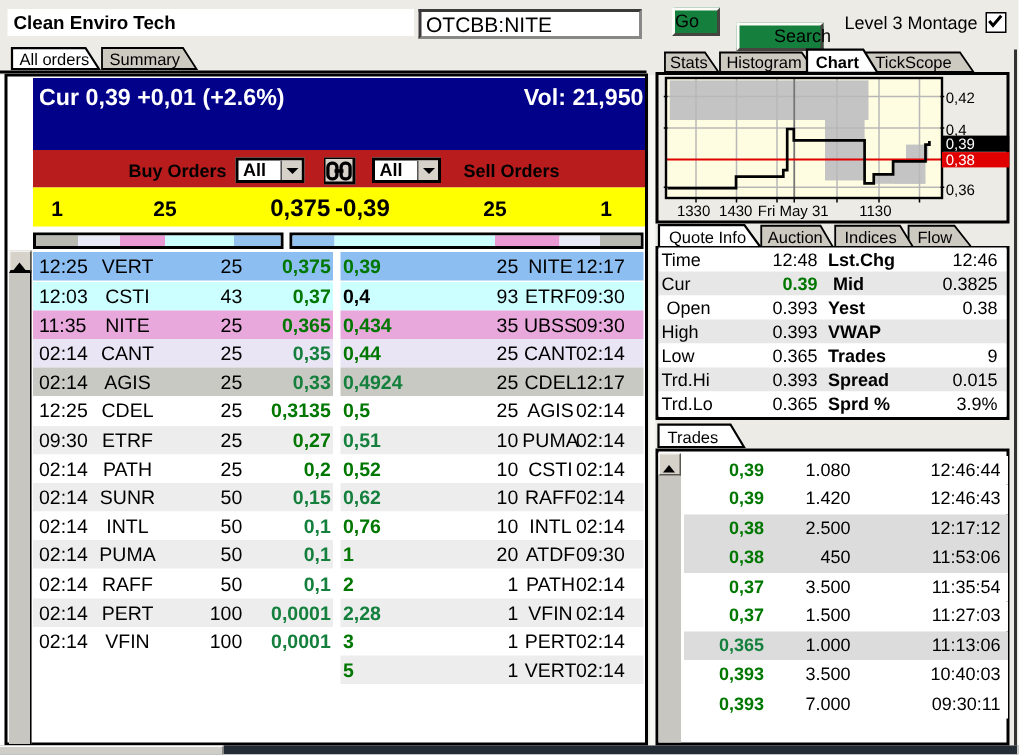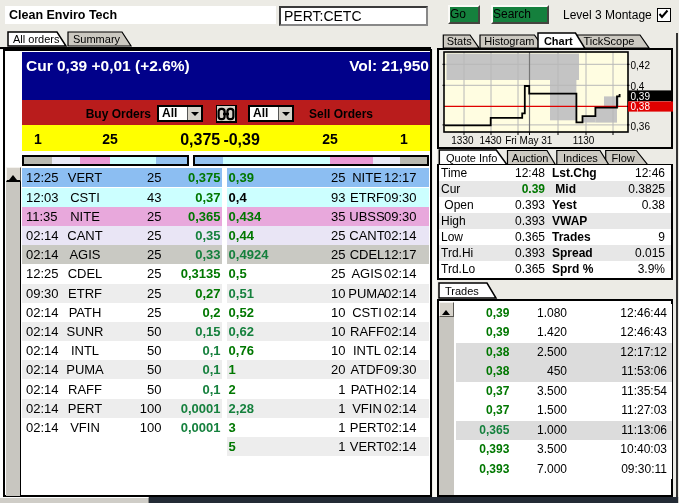--- a/index.html
+++ b/index.html
@@ -5,21 +5,21 @@
 body{background:#ecebe5;position:relative;font-size:13px;color:#000;}
 .ab{position:absolute;}
 .b{font-weight:bold;}
 .g{color:#007700;}
 .r{color:#15803d;}
 
 #title{left:5px;top:6px;width:271px;height:18px;background:#fff;line-height:18px;padding-left:4px;font-weight:bold;font-size:12.5px;}
 #symbox{left:279px;top:6px;width:149px;height:20px;background:#fff;border:2px solid;border-color:#3a3a3a #888 #888 #3a3a3a;line-height:16px;padding-left:3px;font-size:14px;}
 .btn{background:#15803d;border:2px solid;border-color:#fbfaf7 #45443f #45443f #fbfaf7;text-align:left;font-size:12px;}
 #go{left:448px;top:5px;width:32px;height:19px;line-height:15px;}
-#search{left:491px;top:5px;width:58px;height:19px;line-height:15px;}
+#search{left:491px;top:15px;width:58px;height:19px;line-height:15px;padding-left:23px;}
 #l3m{left:563px;top:8px;font-size:12px;}
 #cbx{left:657px;top:8px;width:13.5px;height:13.5px;background:#fff;border:1.5px solid #000;}
 #cbx svg{display:block;}
 
 #lpanel{left:3px;top:49px;width:429px;height:448px;background:#fff;border:2px solid #000;}
 #navy{left:22px;top:52px;width:408px;height:48.3px;background:#01018a;color:#fff;font-weight:bold;font-size:15.5px;}
 #navy .l{position:absolute;left:4px;top:5px;}
 #navy .v{position:absolute;right:1px;top:5px;}
 #lav{left:22px;top:100.3px;width:408px;height:25.1px;background:#b91c1c;}
 #yel{left:22px;top:125.4px;width:408px;height:25.4px;background:#ffff00;font-weight:bold;font-size:14px;}
@@ -58,21 +58,21 @@
 .q4{left:170px;width:56px;text-align:right;}
 
 .trow{left:456px;width:216px;height:19.5px;font-size:12px;line-height:19.5px;}
 .trow span{position:absolute;top:0;}
 .t1{left:10px;width:43.4px;text-align:right;font-weight:bold;}
 .t2{left:70px;width:41px;text-align:right;}
 .t3{left:130px;width:81px;text-align:right;}
 </style></head>
 <body>
 <div class="ab" id="title">Clean Enviro Tech</div>
-<div class="ab" id="symbox">PERT:CETC</div>
+<div class="ab" id="symbox">OTCBB:NITE</div>
 <div class="ab btn" id="go">Go</div>
 <div class="ab btn" id="search">Search</div>
 <div class="ab" id="l3m">Level 3 Montage</div>
 <div class="ab" id="cbx">
     <svg width="11" height="11" viewBox="0 0 11 11">
       <path d="M1.5 5 L4 8 L9.5 1.5" stroke="#000" stroke-width="2" fill="none"></path>
     </svg>
   </div>
 
 <svg class="ab" style="left:0;top:31px" width="200" height="16" viewBox="0 0 200 16">

